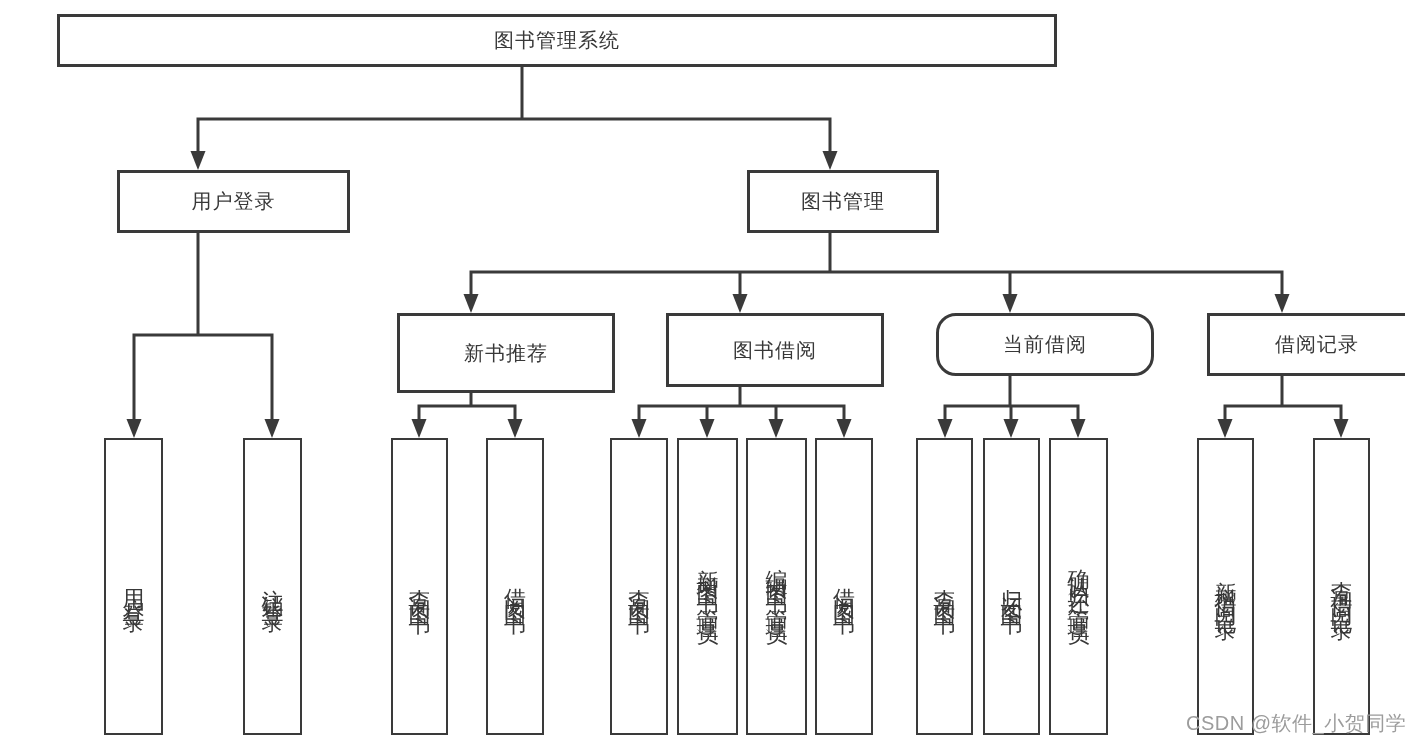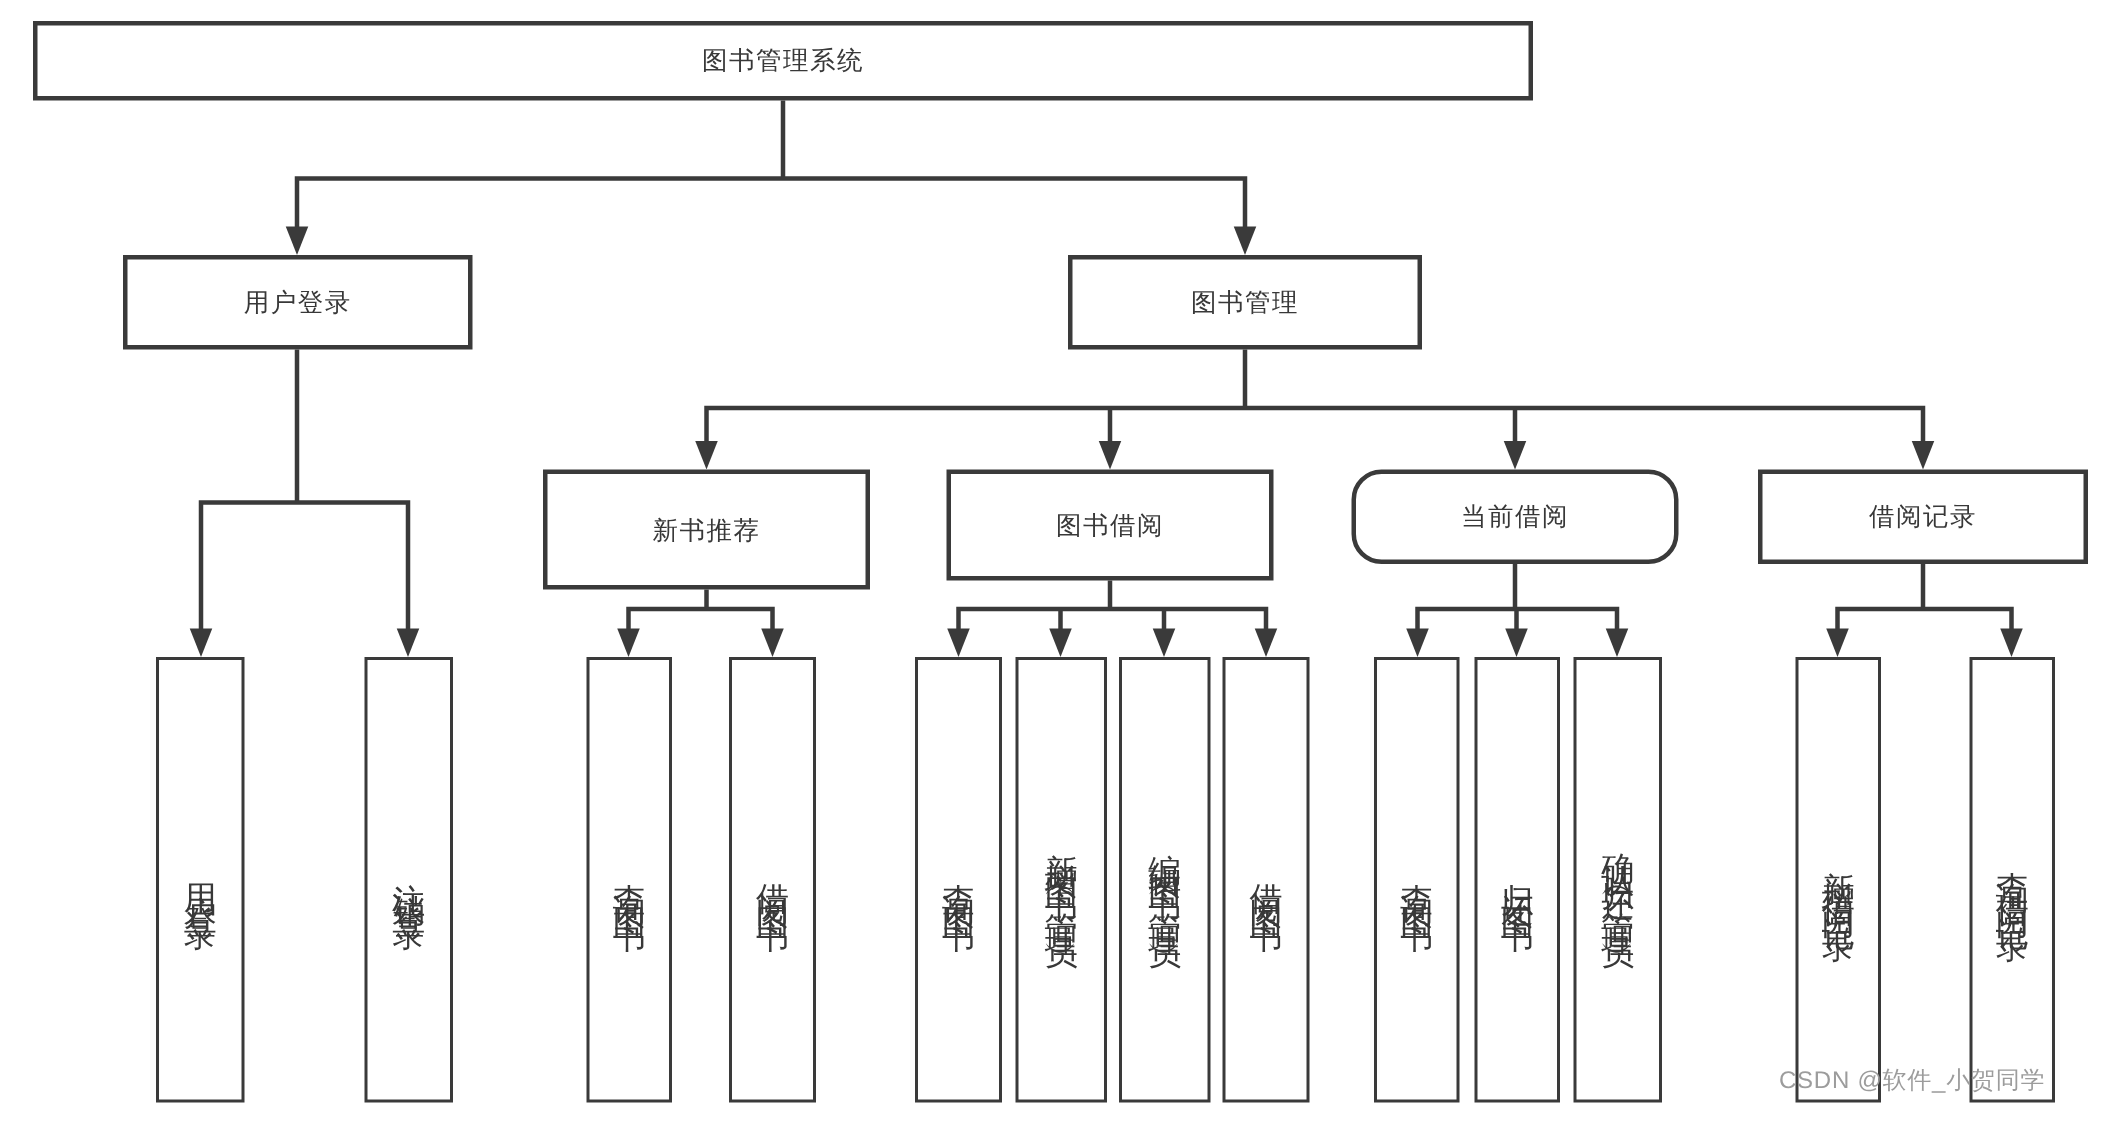--- a/index.html
+++ b/index.html
@@ -21,32 +21,32 @@
   #nodes-layer { position: absolute; left: 0; top: 0; width: 100%; height: 100%; }
   .node {
     position: absolute;
     background: #ffffff;
     border: 3px solid var(--line, #3a3a3a);
     color: var(--text, #383838);
     display: flex;
     align-items: center;
     justify-content: center;
   }
-  .node-h { font-size: 17px; letter-spacing: 1px; white-space: nowrap; }
+  .node-h { font-size: 20px; letter-spacing: 1px; white-space: nowrap; margin-left: 35px; }
   .node-v { font-size: 22px; border-width: 2.5px; }
   .node-v .vtext {
     writing-mode: vertical-rl;
     text-orientation: mixed;
     letter-spacing: 8px;
     line-height: 1;
   }
   #watermark {
     position: absolute;
     left: 1186px; top: 710px;
-    font-size: 16px;
+    font-size: 20px;
     color: var(--wm, #9c9c9c);
     white-space: nowrap;
     z-index: 5;
     letter-spacing: 0.5px;
   }
 </style>
 </head>
 <body>
 
 <div id="canvas" style="width: 1405px; height: 747px; background: rgb(255, 255, 255);">
@@ -78,21 +78,21 @@
       <polygon points="1217.5,419 1232.5,419 1225,438" fill="#3a3a3a"></polygon>
       <polygon points="1333.5,419 1348.5,419 1341,438" fill="#3a3a3a"></polygon>
     </svg>
   <div id="nodes-layer">
       <div class="node node-h" style="left: 22px; top: 14px; width: 1000px; height: 53px;">
         <span>图书管理系统</span>
       </div>
       <div class="node node-h" style="left: 82px; top: 170px; width: 233px; height: 63px;">
         <span>用户登录</span>
       </div>
-      <div class="node node-h" style="left: 712px; top: 170px; width: 236px; height: 63px;">
+      <div class="node node-h" style="left: 712px; top: 170px; width: 192px; height: 63px;">
         <span>图书管理</span>
       </div>
       <div class="node node-h" style="left: 362px; top: 313px; width: 218px; height: 80px;">
         <span>新书推荐</span>
       </div>
       <div class="node node-h" style="left: 631px; top: 313px; width: 218px; height: 74px;">
         <span>图书借阅</span>
       </div>
       <div class="node node-h" style="left: 901px; top: 313px; width: 218px; height: 63px; border-radius: 20px;">
         <span>当前借阅</span>

